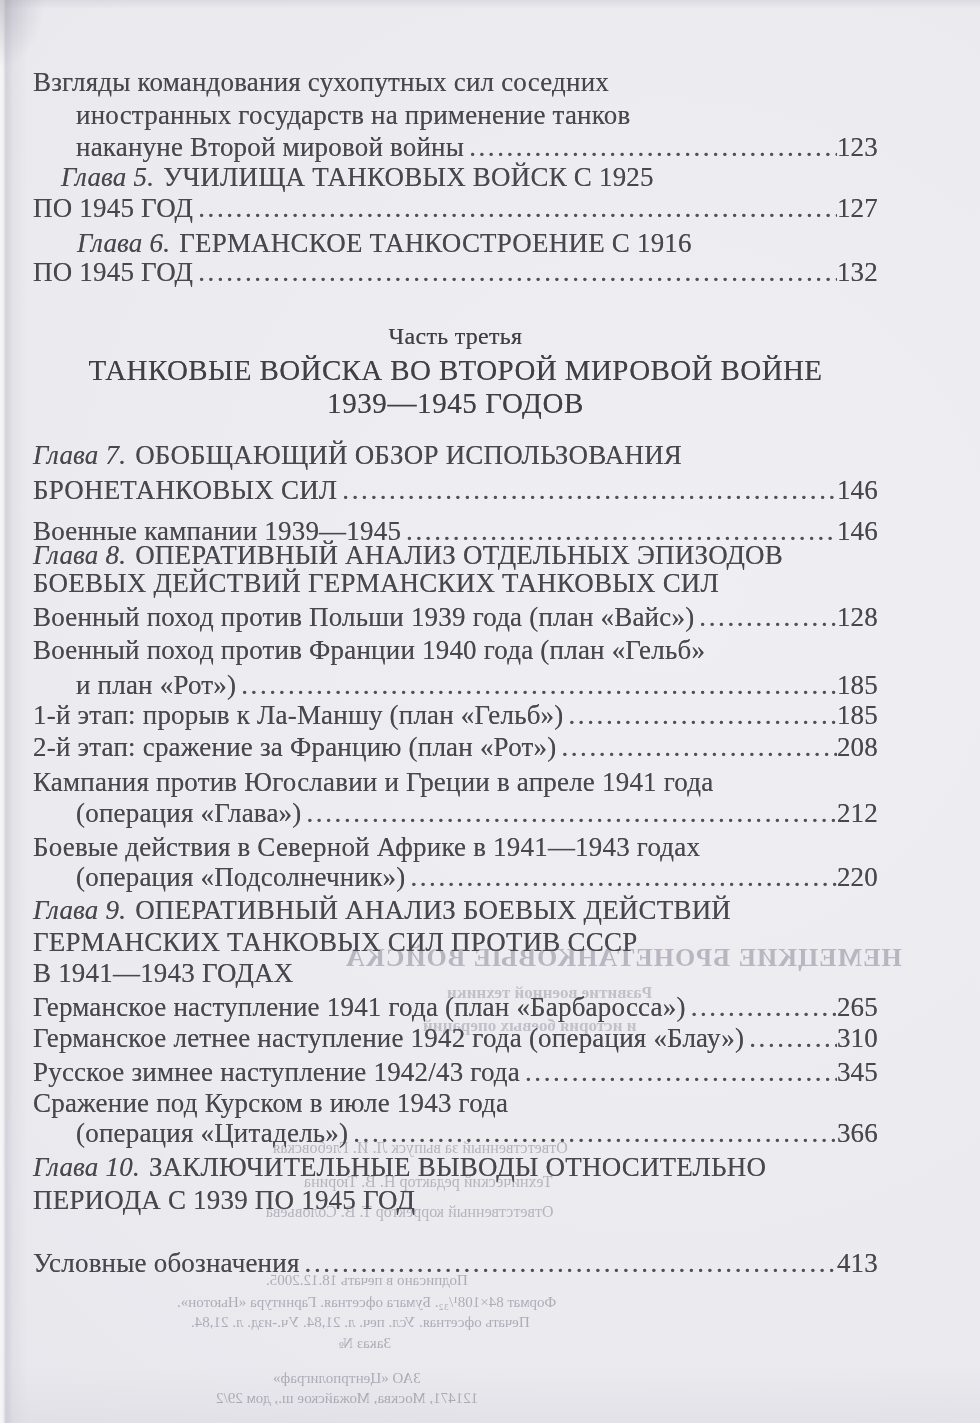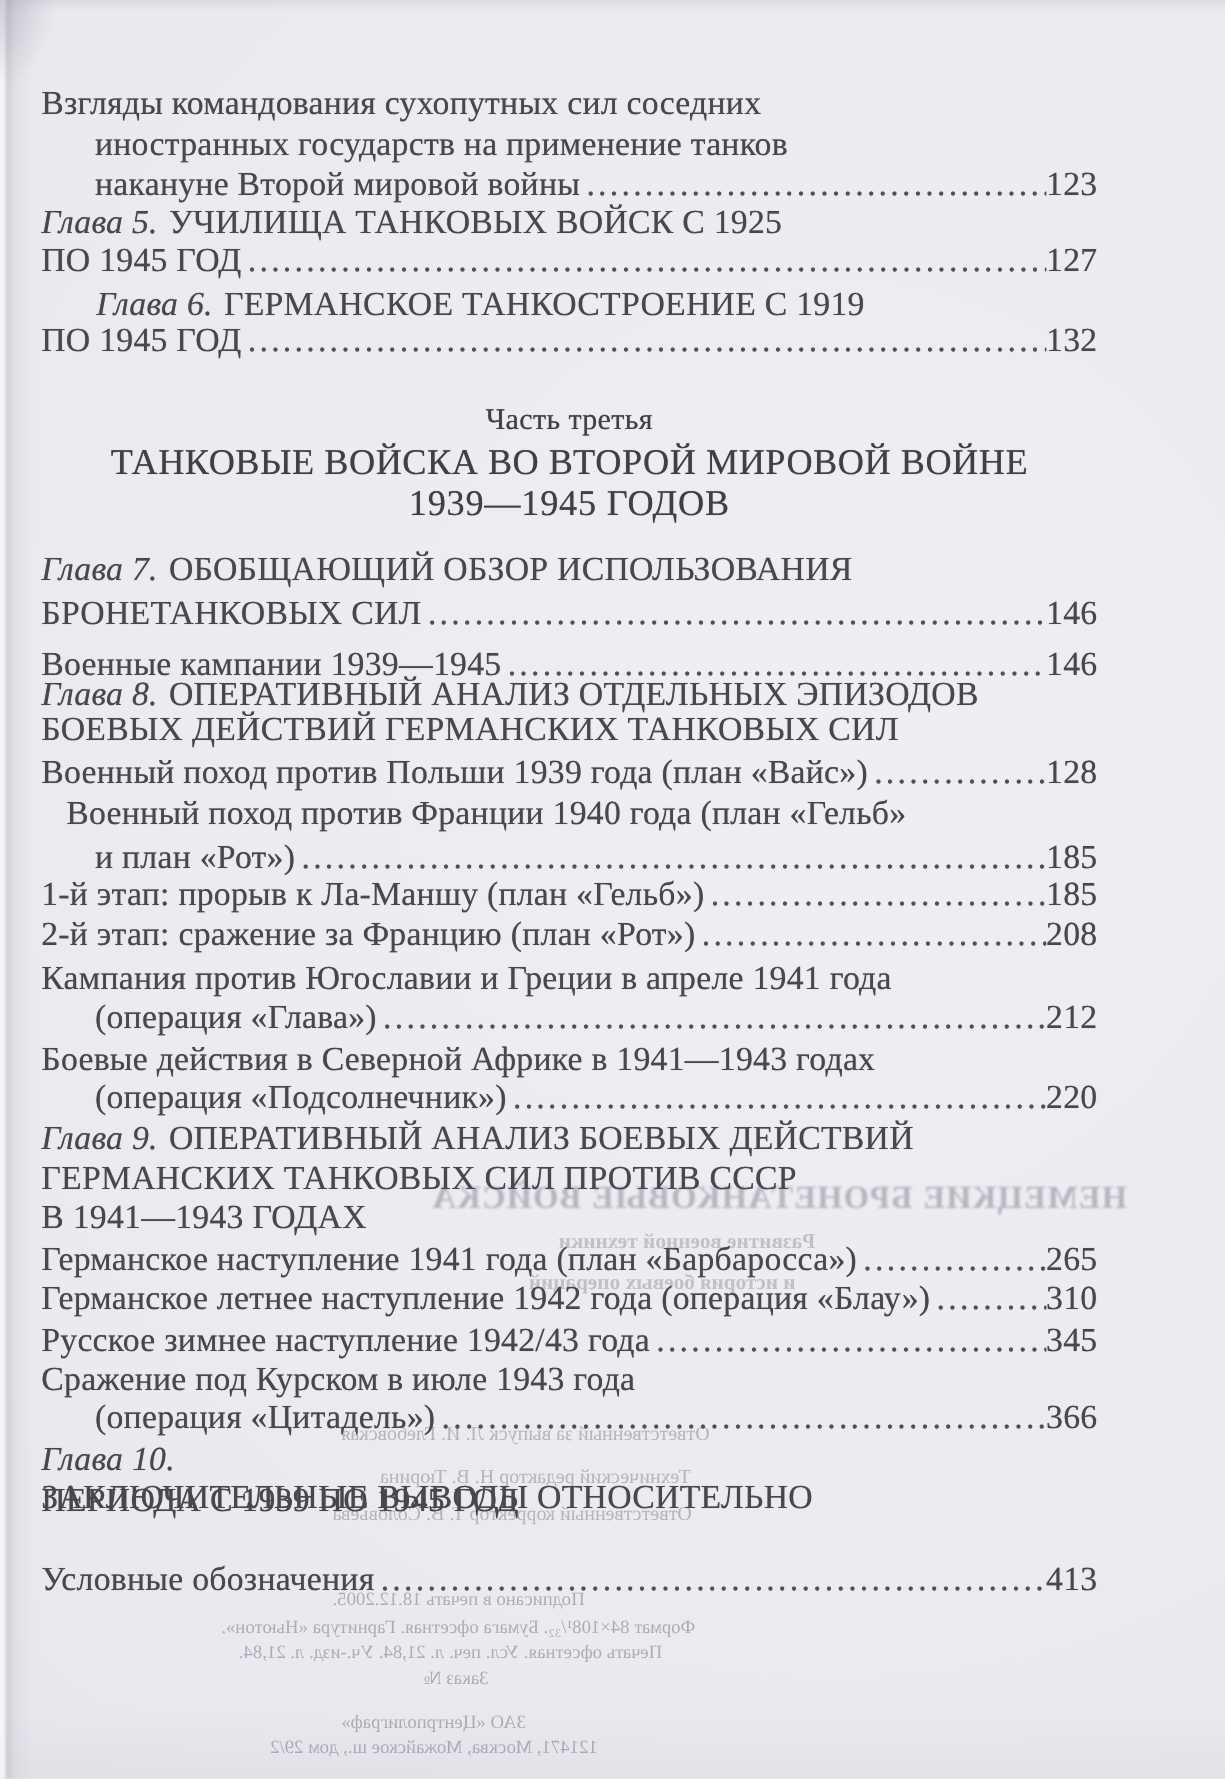--- a/index.html
+++ b/index.html
@@ -82,32 +82,32 @@
           <span class="txt">Взгляды командования сухопутных сил соседних</span>
         </div>
         <div class="toc-line indent" style="top: 100px;">
           <span class="txt">иностранных государств на применение танков</span>
         </div>
         <div class="toc-line indent" style="top: 132px;">
           <span class="txt">накануне Второй мировой войны</span>
           <span class="dots"></span>
           <span class="pg">123</span>
         </div>
-        <div class="toc-line" style="top: 162px;">
+        <div class="toc-line" style="top: 162px; margin-left: 28px;">
           <span class="chap">Глава 5.</span>
           <span class="txt">УЧИЛИЩА ТАНКОВЫХ ВОЙСК С 1925</span>
         </div>
         <div class="toc-line" style="top: 193px;">
           <span class="txt">ПО 1945 ГОД</span>
           <span class="dots"></span>
           <span class="pg">127</span>
         </div>
         <div class="toc-line" style="top: 228px; margin-left: 44px;">
           <span class="chap">Глава 6.</span>
-          <span class="txt">ГЕРМАНСКОЕ ТАНКОСТРОЕНИЕ С 1919</span>
+          <span class="txt">ГЕРМАНСКОЕ ТАНКОСТРОЕНИЕ С 1916</span>
         </div>
         <div class="toc-line" style="top: 257px;">
           <span class="txt">ПО 1945 ГОД</span>
           <span class="dots"></span>
           <span class="pg">132</span>
         </div>
       </div>
 
     <div class="heading h-kicker" style="top:322px">Часть третья</div>
     <div class="heading h-title" style="top:354px">ТАНКОВЫЕ ВОЙСКА ВО ВТОРОЙ МИРОВОЙ ВОЙНЕ</div>
@@ -133,21 +133,21 @@
           <span class="txt">ОПЕРАТИВНЫЙ АНАЛИЗ ОТДЕЛЬНЫХ ЭПИЗОДОВ</span>
         </div>
         <div class="toc-line" style="top: 568px;">
           <span class="txt">БОЕВЫХ ДЕЙСТВИЙ ГЕРМАНСКИХ ТАНКОВЫХ СИЛ</span>
         </div>
         <div class="toc-line" style="top: 602px;">
           <span class="txt">Военный поход против Польши 1939 года (план «Вайс»)</span>
           <span class="dots"></span>
           <span class="pg">128</span>
         </div>
-        <div class="toc-line" style="top: 635px; margin-left: 20px;">
+        <div class="toc-line" style="top: 635px;">
           <span class="txt">Военный поход против Франции 1940 года (план «Гельб»</span>
         </div>
         <div class="toc-line indent" style="top: 670px; align-items: flex-end;">
           <span class="txt">и план «Рот»)</span>
           <span class="dots"></span>
           <span class="pg">185</span>
         </div>
         <div class="toc-line" style="top: 700px;">
           <span class="txt">1-й этап: прорыв к Ла-Маншу (план «Гельб»)</span>
           <span class="dots"></span>
@@ -200,21 +200,21 @@
           <span class="pg">345</span>
         </div>
         <div class="toc-line" style="top: 1088px;">
           <span class="txt">Сражение под Курском в июле 1943 года</span>
         </div>
         <div class="toc-line indent" style="top: 1118px;">
           <span class="txt">(операция «Цитадель»)</span>
           <span class="dots"></span>
           <span class="pg">366</span>
         </div>
-        <div class="toc-line" style="top: 1152px; flex-direction: column;">
+        <div class="toc-line" style="top: 1152px;">
           <span class="chap">Глава 10.</span>
           <span class="txt">ЗАКЛЮЧИТЕЛЬНЫЕ ВЫВОДЫ ОТНОСИТЕЛЬНО</span>
         </div>
         <div class="toc-line" style="top: 1185px;">
           <span class="txt">ПЕРИОДА С 1939 ПО 1945 ГОД</span>
         </div>
         <div class="toc-line" style="top: 1248px;">
           <span class="txt">Условные обозначения</span>
           <span class="dots"></span>
           <span class="pg">413</span>

